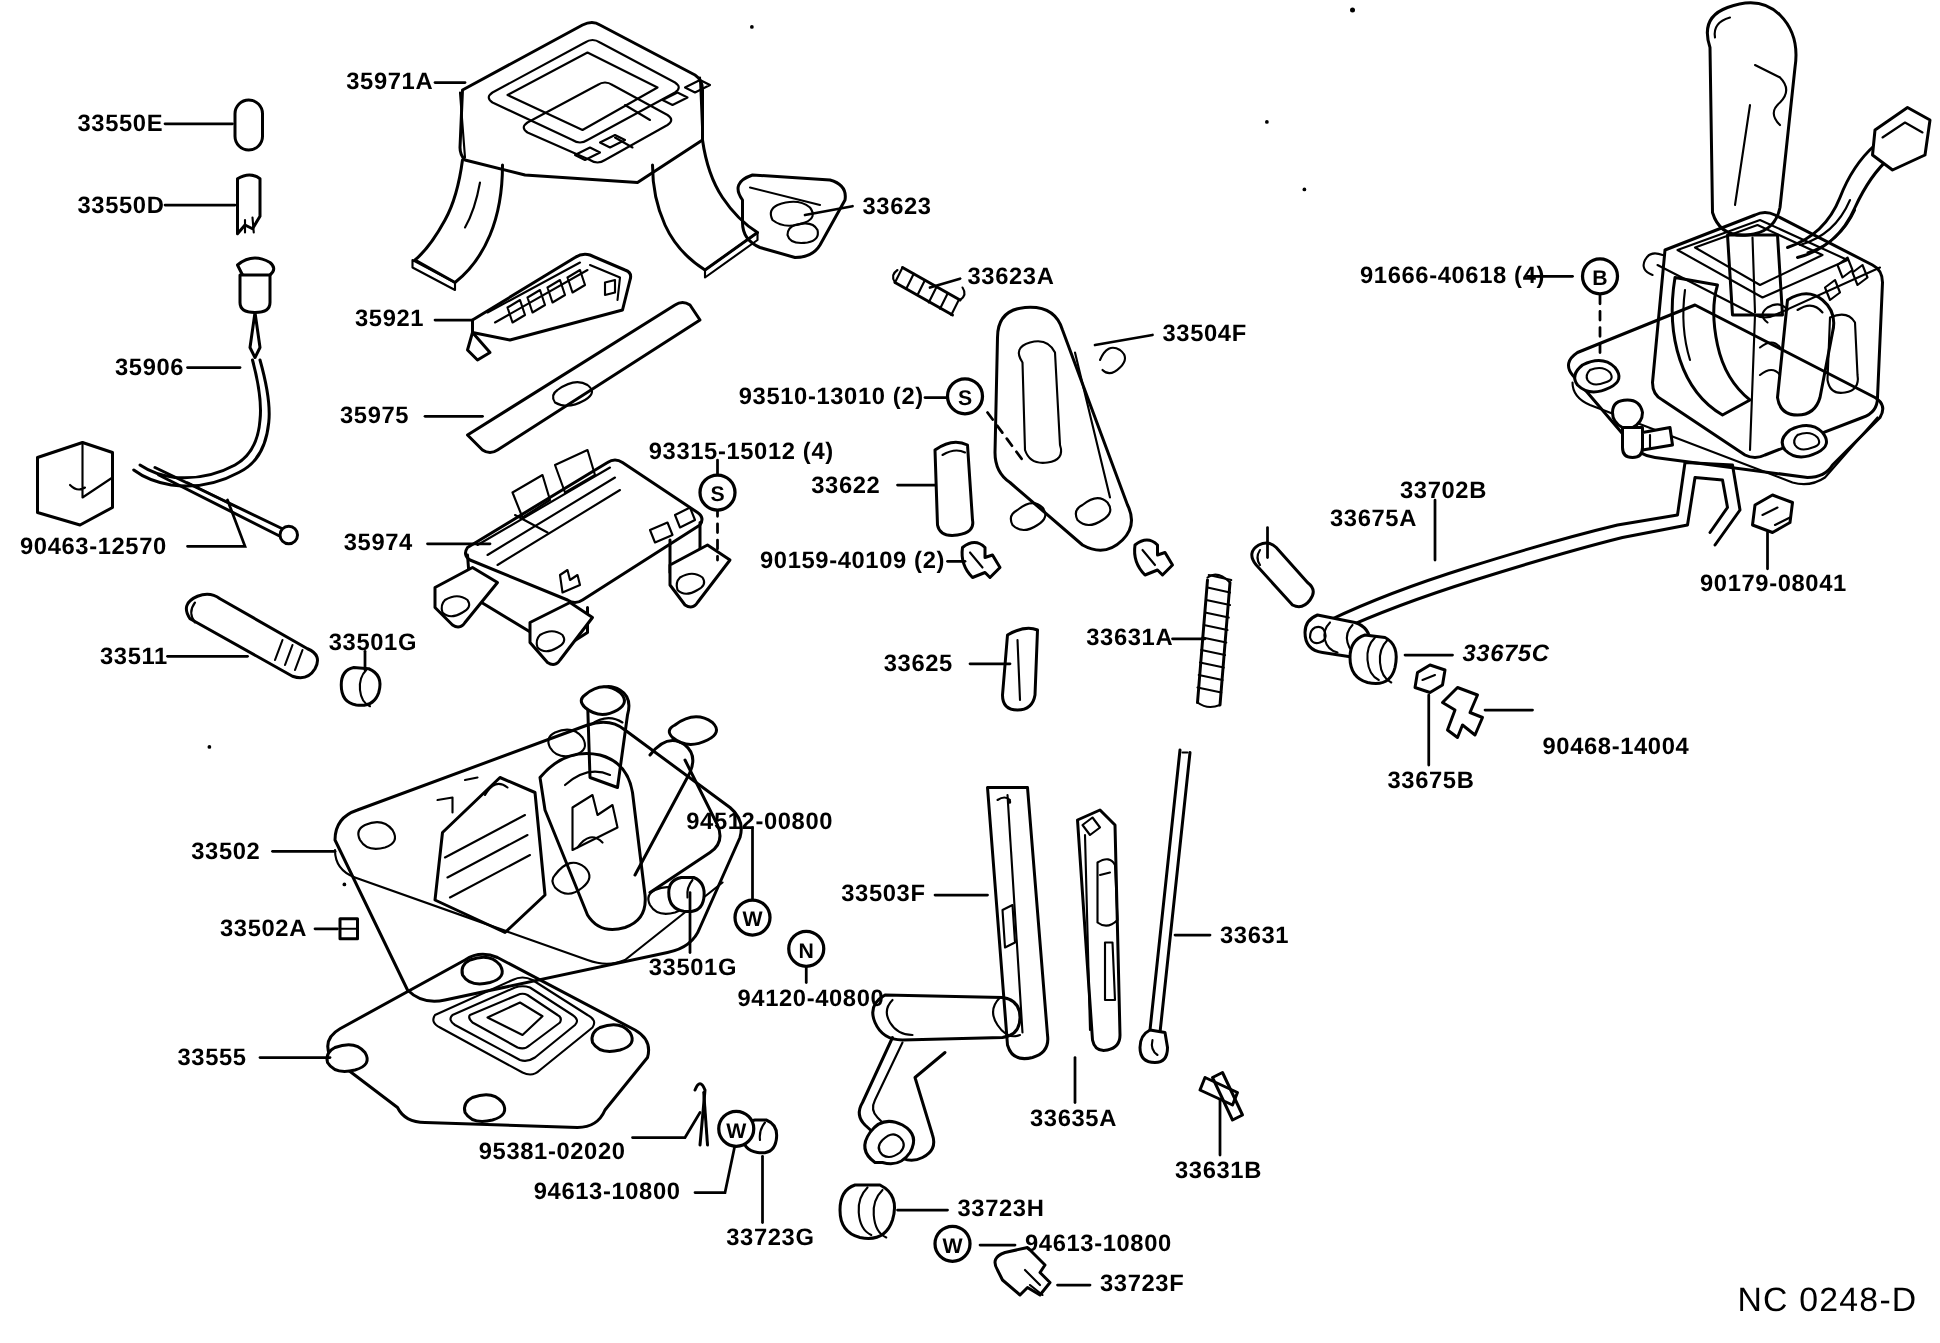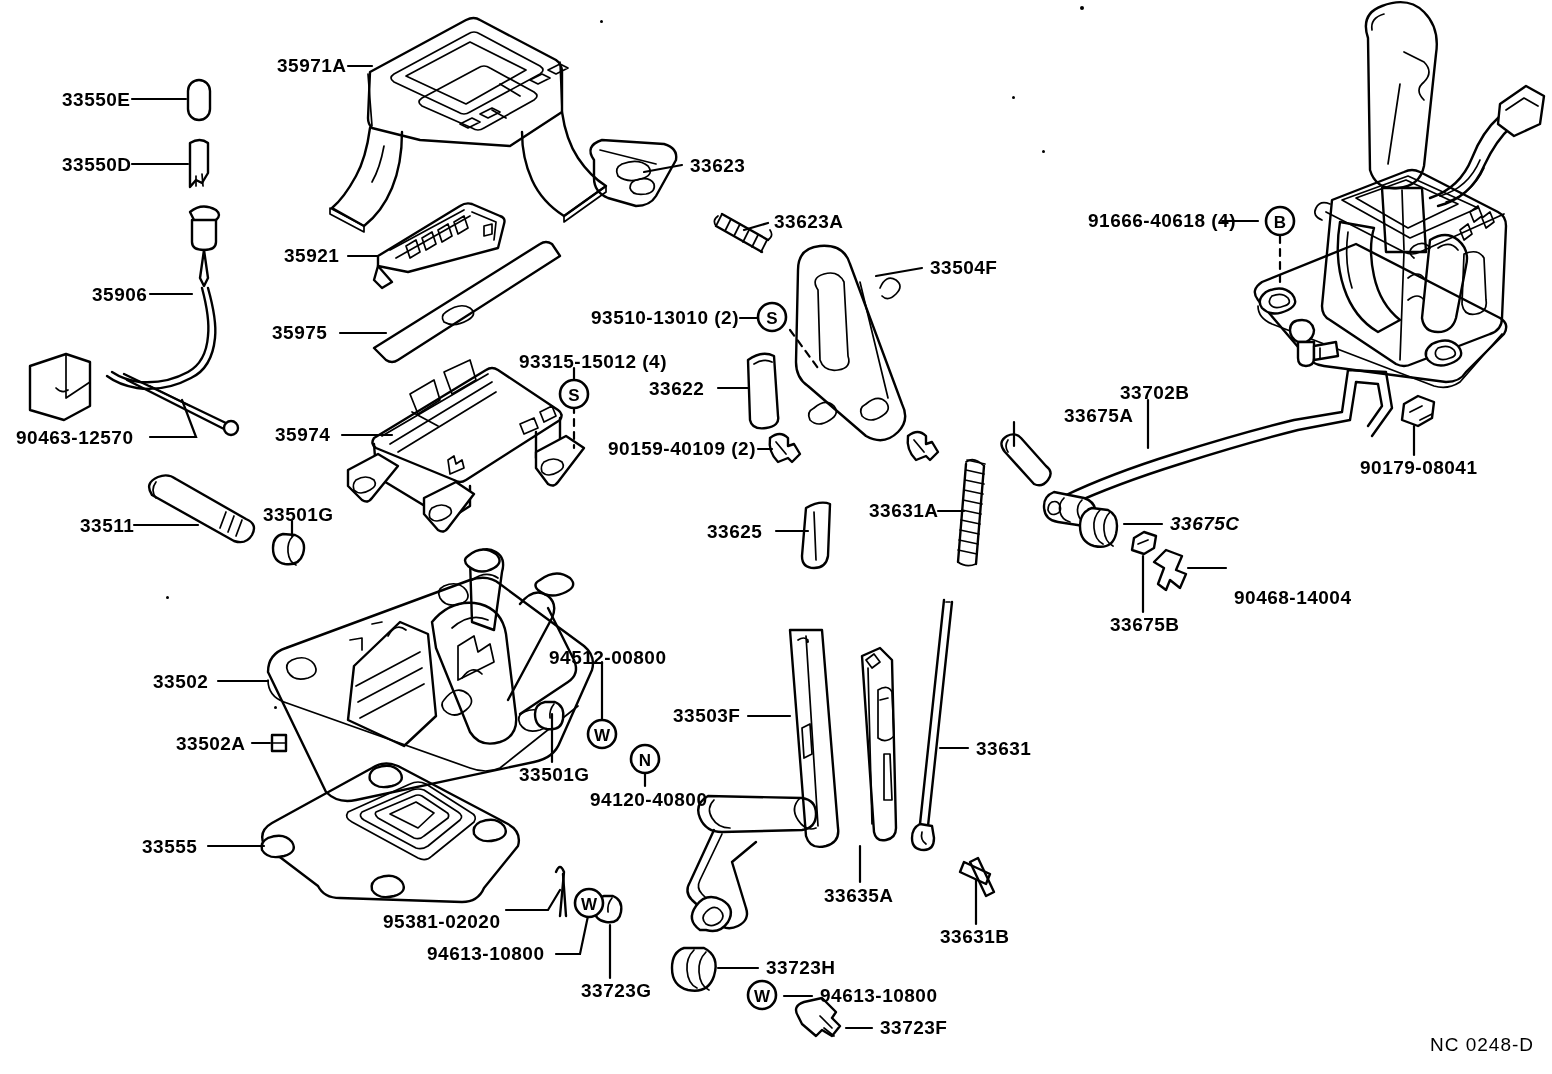--- a/index.html
+++ b/index.html
@@ -18,21 +18,21 @@
     font-size:19px;
     letter-spacing:0.5px;
     color:#000;
     white-space:nowrap;
     line-height:1;
   }
   .code{
     position:absolute;
     right:18px;bottom:18px;
     font-family:"Liberation Sans", sans-serif;
-    font-size:19px;
+    font-size:27px;
     letter-spacing:1px;
     color:#000;
     white-space:nowrap;
   }
   .speck{position:absolute;background:#000;border-radius:50%;}
 </style>
 </head>
 <body>
 
 <div id="sheet">

